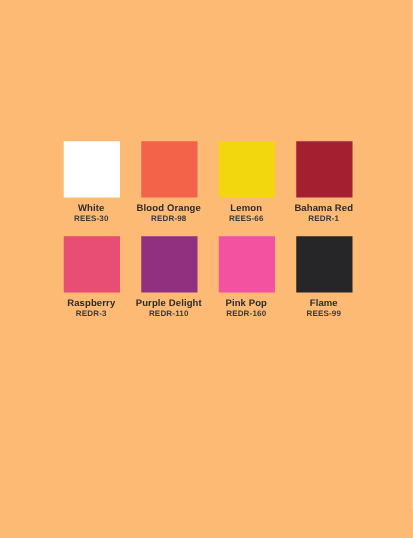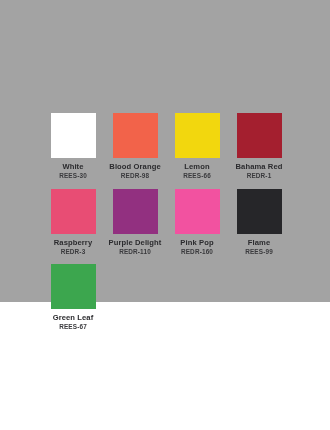--- a/index.html
+++ b/index.html
@@ -12,22 +12,22 @@
     background: #ffffff;
     font-family: "Liberation Sans", sans-serif;
     overflow: hidden;
   }
 
   .palette {
     position: absolute;
     left: 0;
     top: 0;
     width: 330px;
-    height: 302px;
-    background: #a3a3a3;
+    height: 430px;
+    background: #fdba74;
   }
 
   .swatch-grid {
     position: absolute;
     left: 42px;
     top: 113px;
     width: 248px;
     display: flex;
     flex-wrap: wrap;
   }
@@ -107,19 +107,14 @@
       <div class="swatch-cell">
         <span class="swatch-chip" style="background: rgb(242, 82, 160);"></span>
         <div class="swatch-name">Pink Pop</div>
         <div class="swatch-code">REDR-160</div>
       </div>
       <div class="swatch-cell">
         <span class="swatch-chip" style="background: rgb(38, 38, 41);"></span>
         <div class="swatch-name">Flame</div>
         <div class="swatch-code">REES-99</div>
       </div>
-      <div class="swatch-cell">
-        <span class="swatch-chip" style="background: rgb(60, 166, 78);"></span>
-        <div class="swatch-name">Green Leaf</div>
-        <div class="swatch-code">REES-67</div>
-      </div>
     </div>
 </div>
 
 </body></html>

